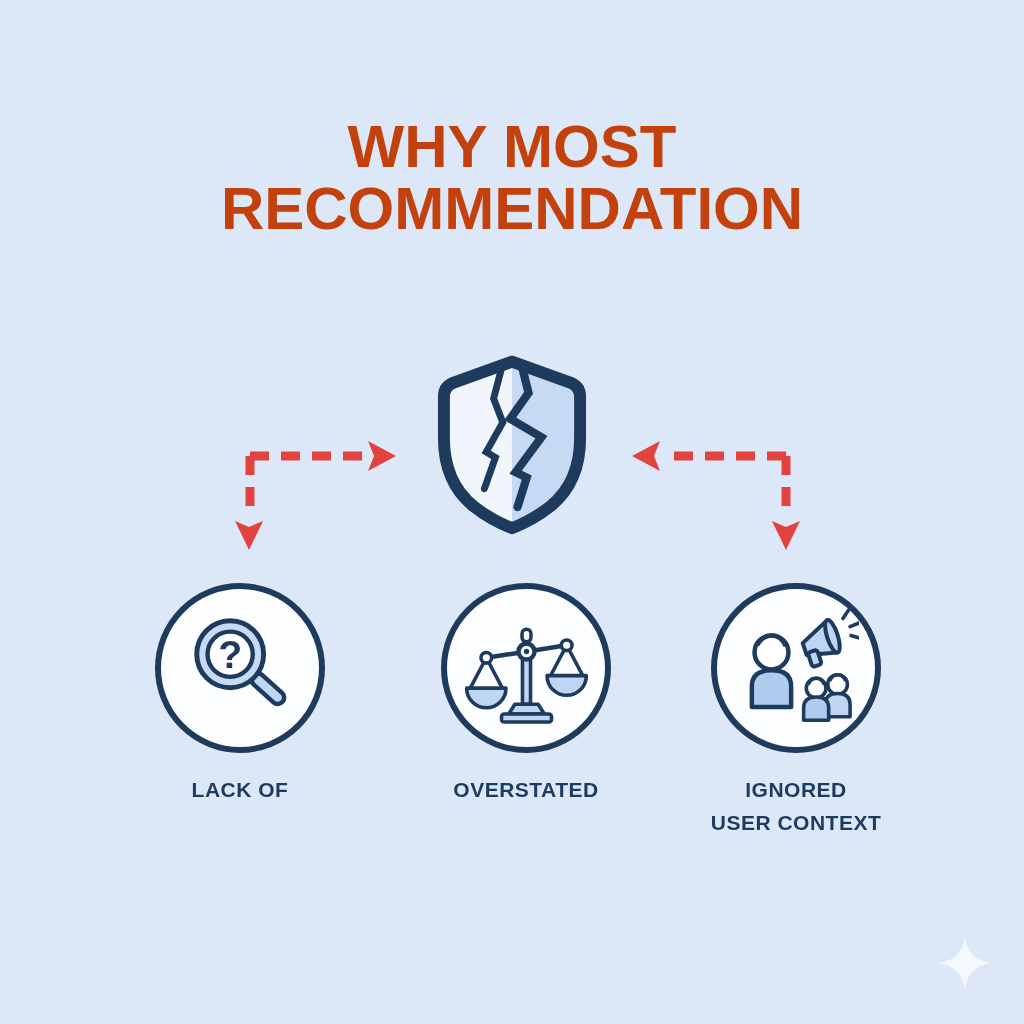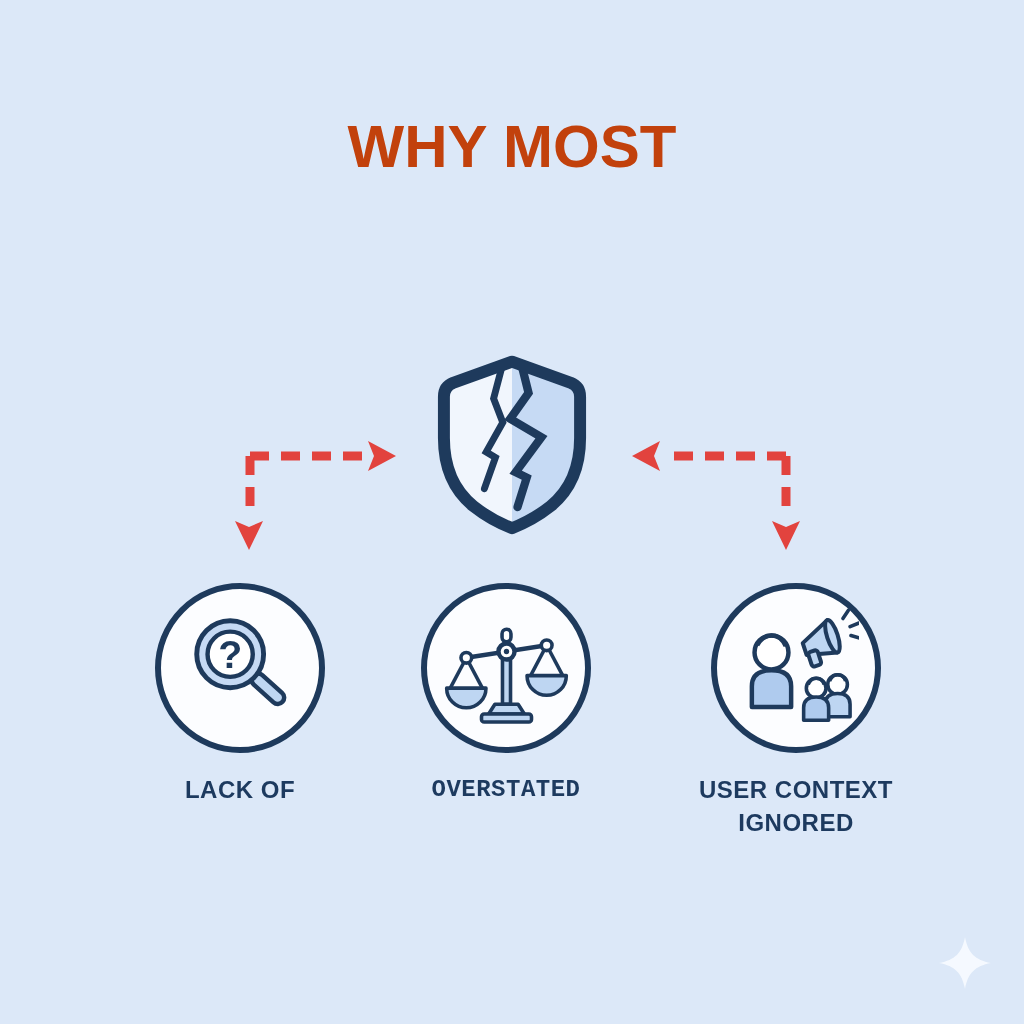--- a/index.html
+++ b/index.html
@@ -9,40 +9,41 @@
   }
   .title{
     position:absolute;top:116px;left:0;right:0;text-align:center;
     color:#c2410c;font-weight:bold;font-size:60px;line-height:1.03;
     letter-spacing:0px;
   }
   .hero-shield{position:absolute;left:420px;top:350px;width:184px;height:190px;}
   .overlay{position:absolute;left:0;top:0;width:1024px;height:1024px;pointer-events:none;}
   .col{position:absolute;top:583px;width:300px;display:flex;flex-direction:column;align-items:center;}
   .col-1{left:90px;}
-  .col-2{left:356px;font-family:Liberation Mono, monospace;}
+  .col-2{left:376px;}
   .col-3{left:646px;}
   .circle{
     box-sizing:border-box;width:170px;height:170px;border-radius:50%;
     background:#FCFDFF;border:6px solid #1E3A5C;
     display:flex;align-items:center;justify-content:center;
   }
   .label{
     margin-top:20px;text-align:center;color:#1D3A5F;font-weight:bold;
-    font-size:24px;line-height:33px;letter-spacing:0.5px;white-space:nowrap;
+    font-size:21px;line-height:33px;letter-spacing:0.5px;white-space:nowrap;
   }
   .sparkle{position:absolute;left:936px;top:934px;width:58px;height:58px;}
 </style>
 </head>
 <body>
 
 <div class="canvas">
 
   <header class="title">
     <div>WHY MOST</div>
+    <div>RECOMMENDATION</div>
   </header>
 
   <div class="hero-shield">
     <svg width="184" height="190" viewBox="0 0 200 205">
       <defs>
         <clipPath id="rightHalf">
             <rect x="100" y="0" width="100" height="205"></rect>
           </clipPath>
       </defs>
       <path d="M100,12 L36,35 Q26,39 26,50 L26,95 Q26,143 58,169 Q77,184 100,193 Q123,184 142,169 Q174,143 174,95 L174,50 Q174,39 164,35 Z" fill="#F1F6FD"></path>
@@ -137,22 +138,22 @@
           <path d="M107,84 Q110,77 116,77 Q123,77 125,84" fill="none" stroke-width="4"></path>
           <path d="M102,124 L102,110 Q102,98 116,98 Q130,98 130,110 L130,124 Z" fill="#BED6F2" stroke-width="4"></path>
 
           <circle cx="92" cy="92" r="11" fill="#FFFFFF" stroke-width="4"></circle>
           <path d="M83,88 Q86,81 92,81 Q99,81 101,88" fill="none" stroke-width="4"></path>
           <path d="M78,128 L78,114 Q78,102 92,102 Q106,102 106,114 L106,128 Z" fill="#AFCBEE" stroke-width="4"></path>
         </g>
       </svg>
     </div>
     <div class="label">
+      <div>IGNORED</div>
       <div>USER CONTEXT</div>
-      <div>IGNORED</div>
     </div>
   </div>
 
   <svg class="sparkle" viewBox="0 0 58 58">
     <path d="M29,3 C32,19 39,26 55,29 C39,32 32,39 29,55 C26,39 19,32 3,29 C19,26 26,19 29,3 Z" fill="#F7FBFF" opacity="0.9"></path>
   </svg>
 
 </div>
 
 </body></html>

